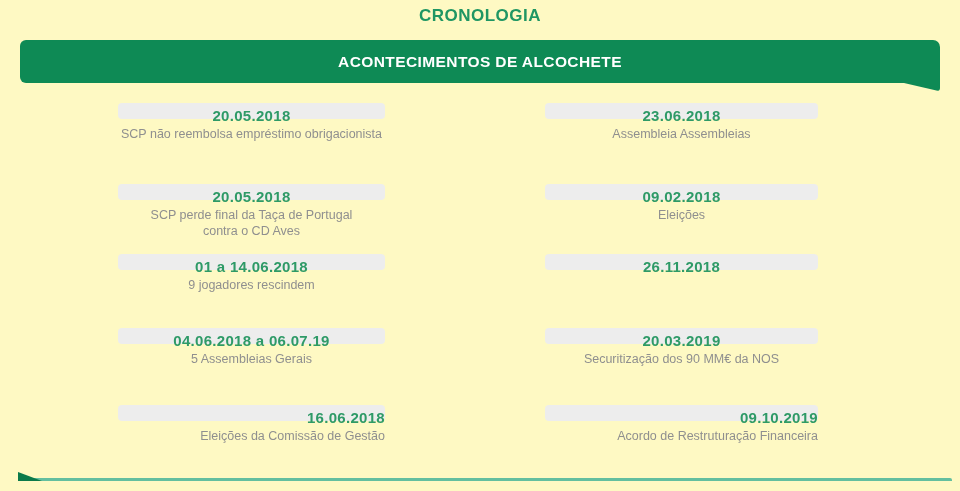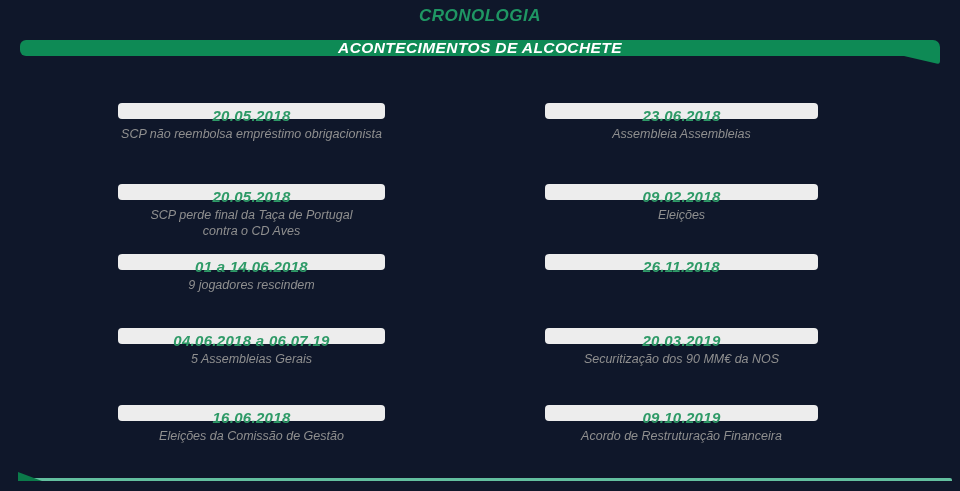--- a/index.html
+++ b/index.html
@@ -5,42 +5,41 @@
   html, body {
     margin: 0;
     padding: 0;
     background: #ffffff;
     font-family: "Liberation Sans", sans-serif;
   }
   .page {
     position: relative;
     width: 960px;
     height: 491px;
-    background: #0f172a;
+    background: #fef9c3;
     overflow: hidden;
-    font-style: italic;
   }
   .title {
     position: absolute;
     top: 6px;
     left: 0;
     width: 100%;
     margin: 0;
     text-align: center;
     font-size: 17px;
     font-weight: bold;
     letter-spacing: 0.5px;
     color: var(--title-green, #1f9663);
   }
   .ribbon {
     position: absolute;
     top: 40px;
     left: 20px;
     width: 920px;
-    height: 16px;
+    height: 43px;
     background: var(--banner-green, #0e8a55);
     border-radius: 6px 7px 0 6px;
     display: flex;
     align-items: center;
     justify-content: center;
   }
   .ribbon-label {
     color: #ffffff;
     font-size: 15.5px;
     font-weight: bold;
@@ -64,21 +63,21 @@
     height: 370px;
   }
   .col { position: absolute; top: 0; height: 100%; }
   .col-left  { left: 118px; width: 267px; }
   .col-right { left: 545px; width: 273px; }
   .item { position: absolute; left: 0; right: 0; text-align: center; }
   .item:nth-child(1) { top: 8px;   }
   .item:nth-child(2) { top: 89px;  }
   .item:nth-child(3) { top: 159px; }
   .item:nth-child(4) { top: 233px; }
-  .item:nth-child(5) { top: 310px; }
+  .item:nth-child(5) { top: 310px; text-align: right; }
   .date-pill {
     height: 16px;
     line-height: 25px;
     background: var(--pill-bg, #ededed);
     border-radius: 4px;
     color: var(--date-green, #2e9a67);
     font-size: 15px;
     font-weight: bold;
     letter-spacing: 0.3px;
   }

